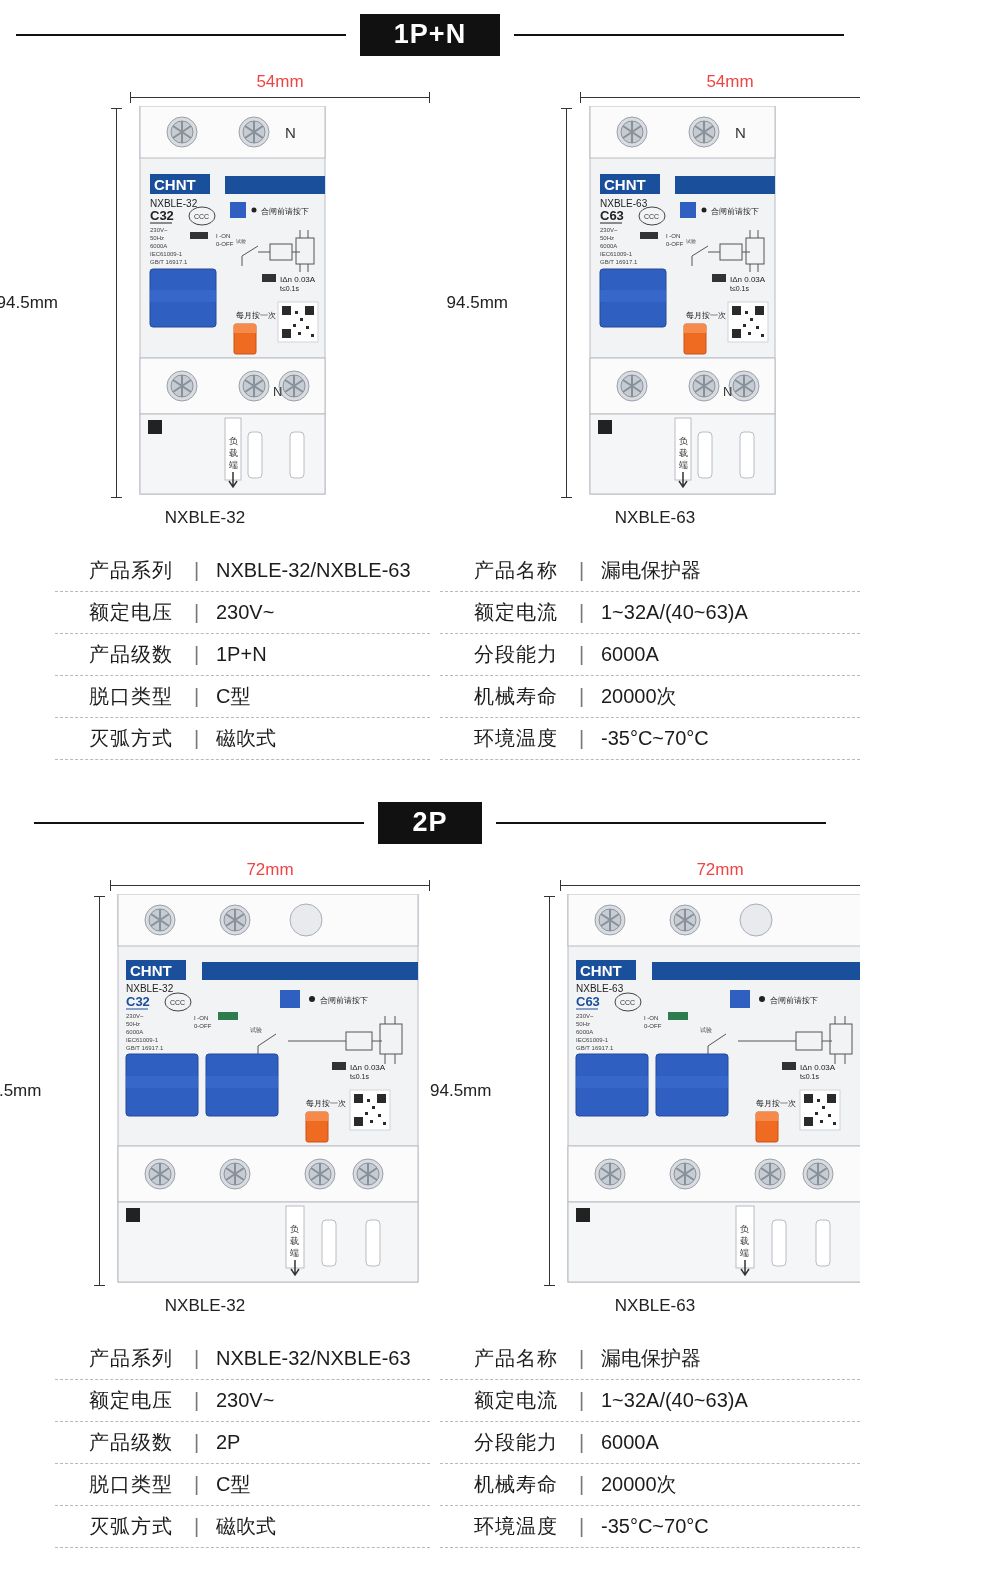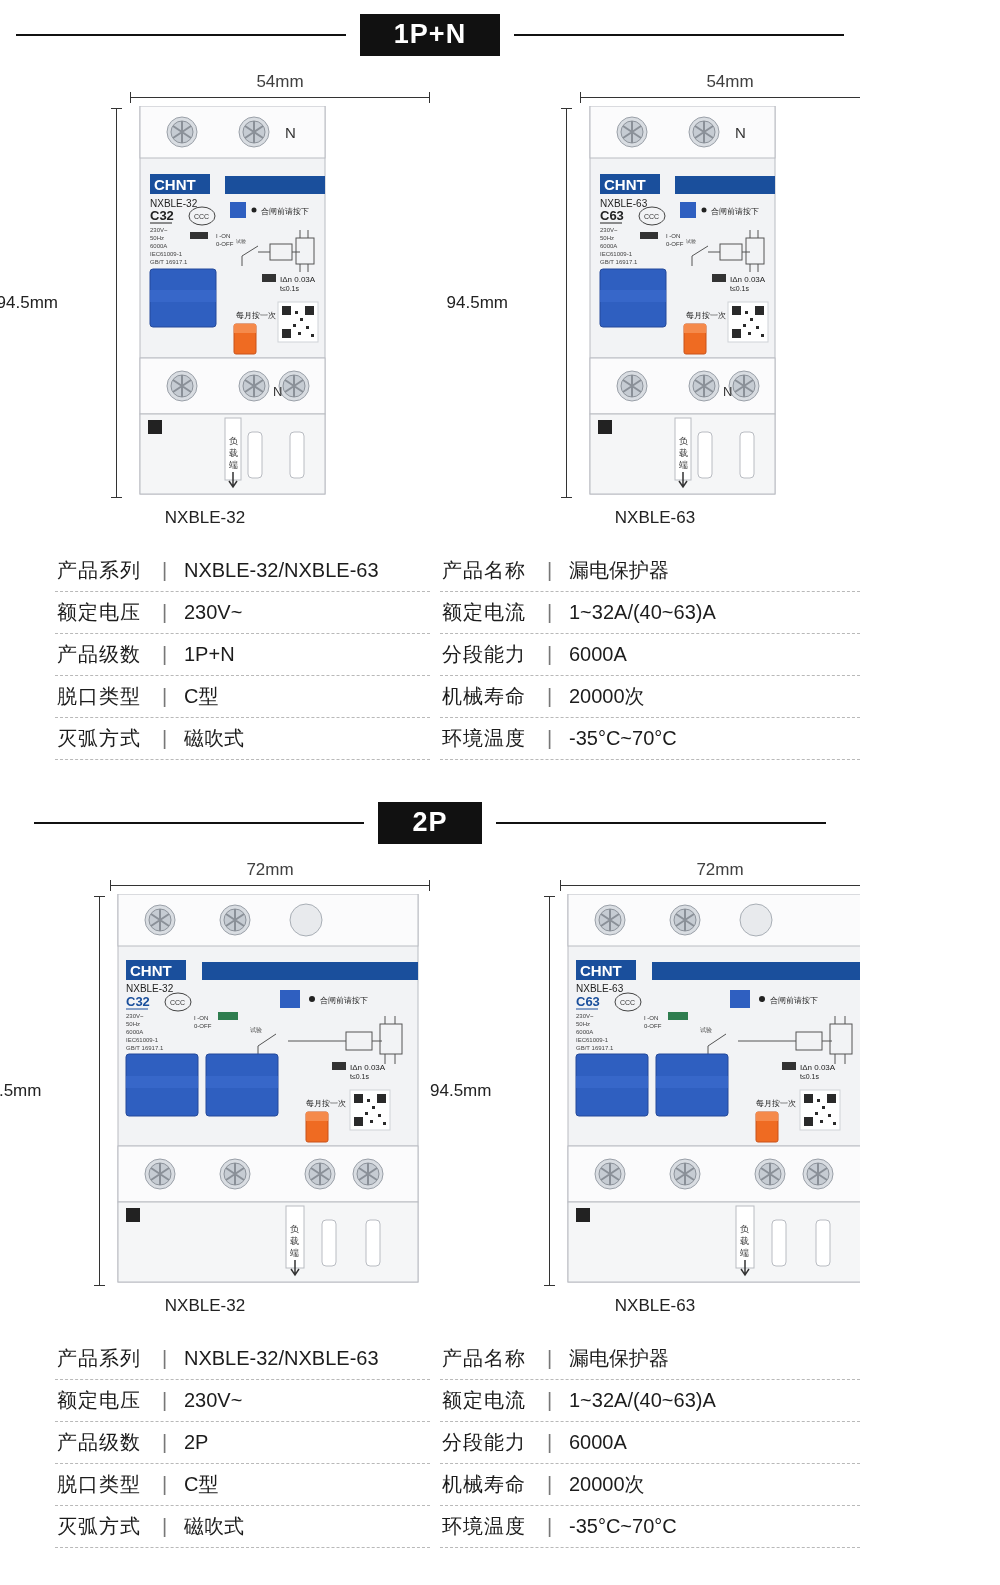--- a/index.html
+++ b/index.html
@@ -52,21 +52,21 @@
   .dim-top {
     position: relative;
     width: 300px;
     height: 34px;
   }
   .dim-top .lbl {
     position: absolute;
     top: 0; left: 0; right: 0;
     text-align: center;
     font-size: 17px;
-    color: #404040;
+    color: #ef4444;
   }
   .dim-top .arrowline {
     position: absolute;
     bottom: 4px; left: 0; right: 0;
     height: 9px;
   }
   .dim-top .arrowline:before,
   .dim-top .arrowline:after {
     content: "";
     position: absolute;
@@ -140,21 +140,21 @@
   .spec-col.left { padding-left: 55px; }
   .spec-col.right { padding-left: 10px; }
   .spec-row {
     display: flex;
     align-items: baseline;
     border-bottom: 1px dashed #b9b9b9;
     padding: 7px 2px 7px 2px;
     font-size: 20px;
     color: #1c1c1c;
   }
-  .spec-row .k { width: 105px; letter-spacing: 1px; }
+  .spec-row .k { width: 105px; letter-spacing: 1px; margin-left: 32px; }
   .spec-row .sep { width: 22px; color: #777; }
   .spec-row .v { flex: 1; }
 
   .divider-space { height: 18px; }
 </style>
 </head>
 <body>
 
 <div class="page">
 

